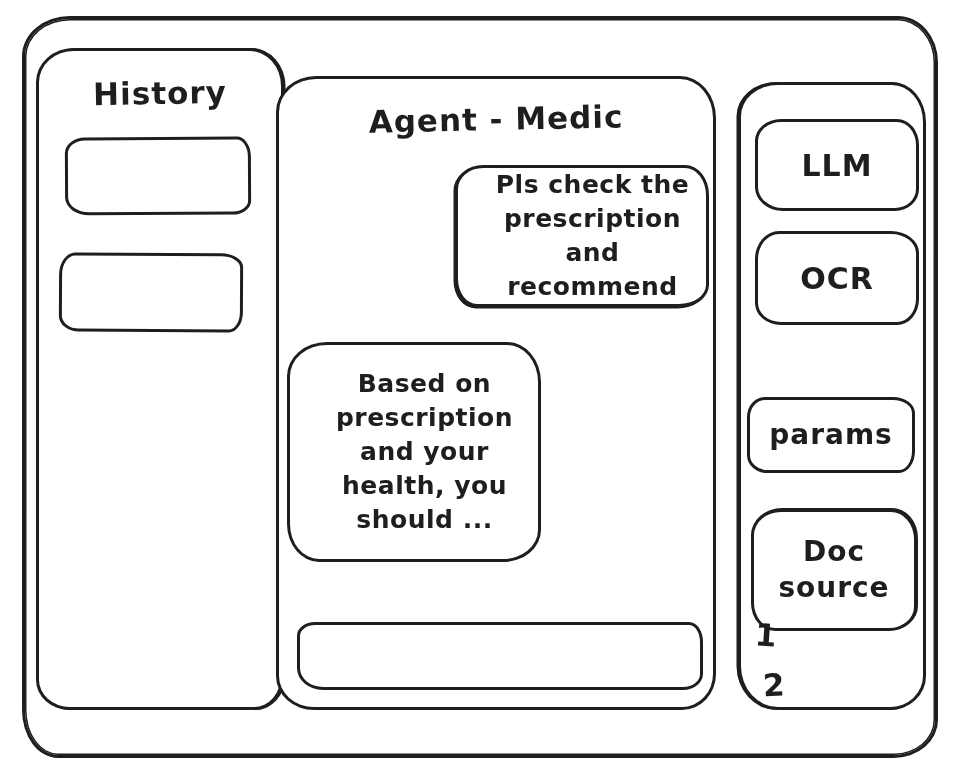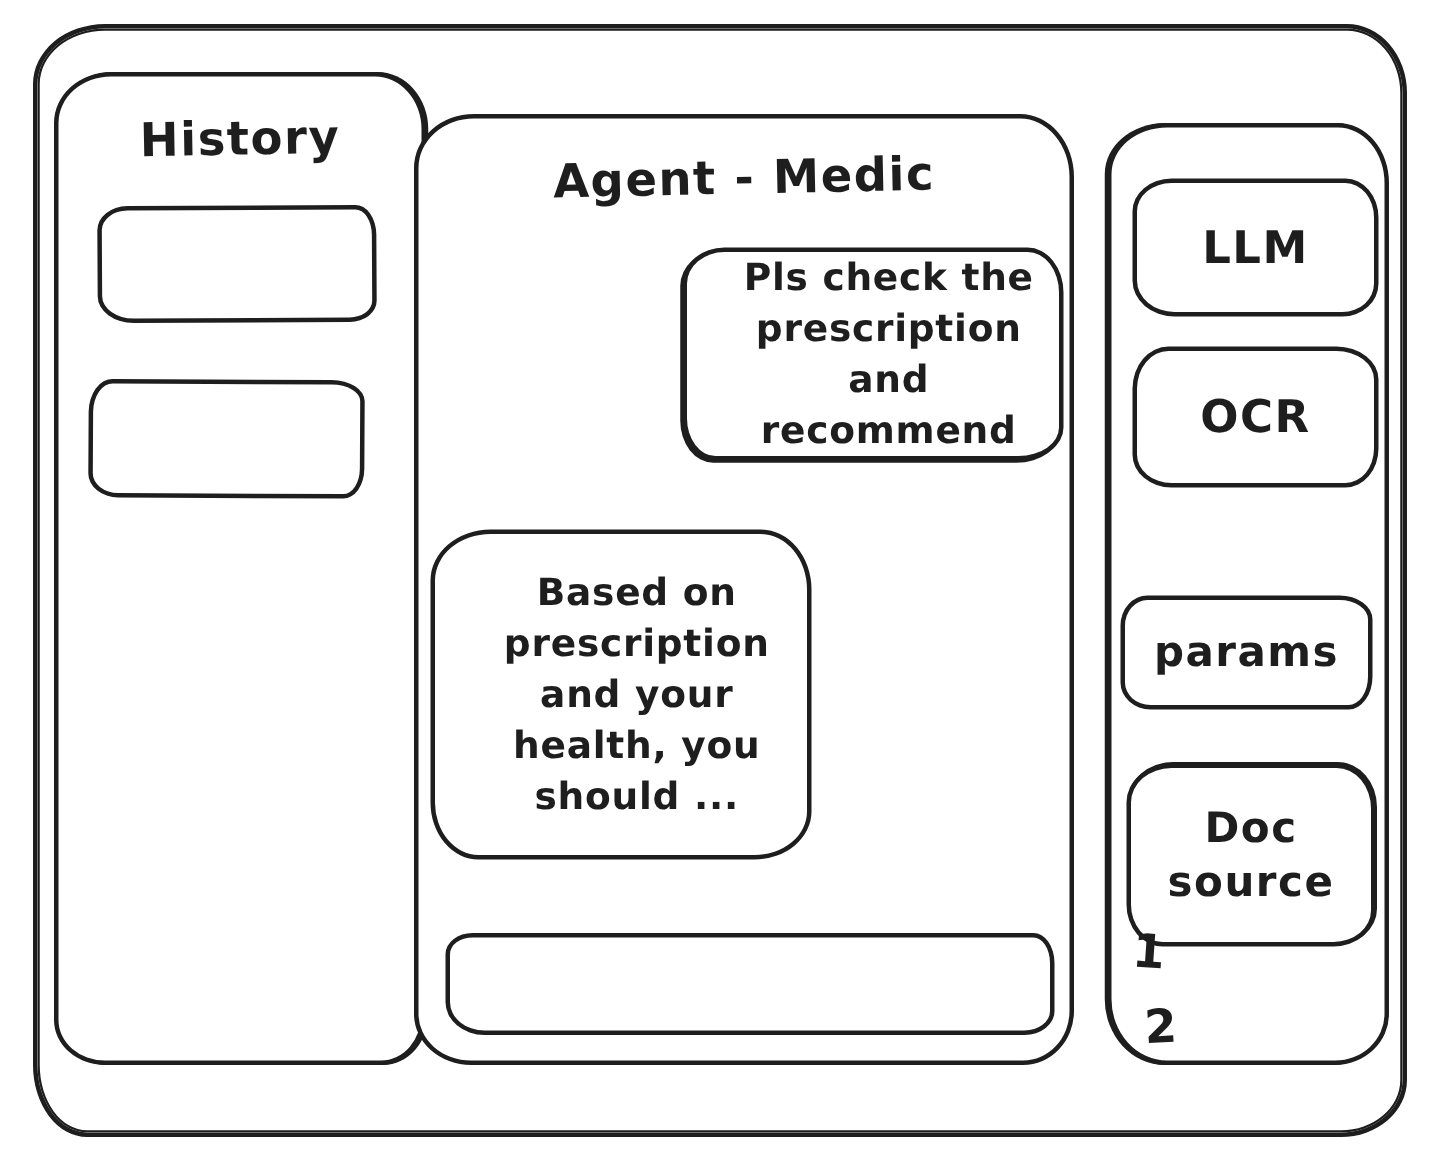--- a/index.html
+++ b/index.html
@@ -85,21 +85,20 @@
     padding-left:21px;
   }
   .bubble.user{
     left:176px;top:86px;width:254px;height:142px;
     border-radius:28px 24px 30px 22px / 24px 30px 22px 28px;
     box-shadow:-1.5px 1.5px 0 0 var(--ink);
   }
   .bubble.agent{
     left:8px;top:263px;width:254px;height:220px;
     border-radius:40px 34px 38px 32px / 34px 40px 32px 38px;
-    margin-top:11px;
   }
   .chat-input{
     position:absolute;
     left:18px;top:543px;width:406px;height:68px;
     border:3px solid var(--ink);
     background:var(--bg);
     border-radius:18px 14px 20px 26px / 14px 20px 16px 22px;
     font-family:inherit;font-size:24px;font-weight:bold;color:var(--ink);
     padding:0 18px;
     outline:none;

